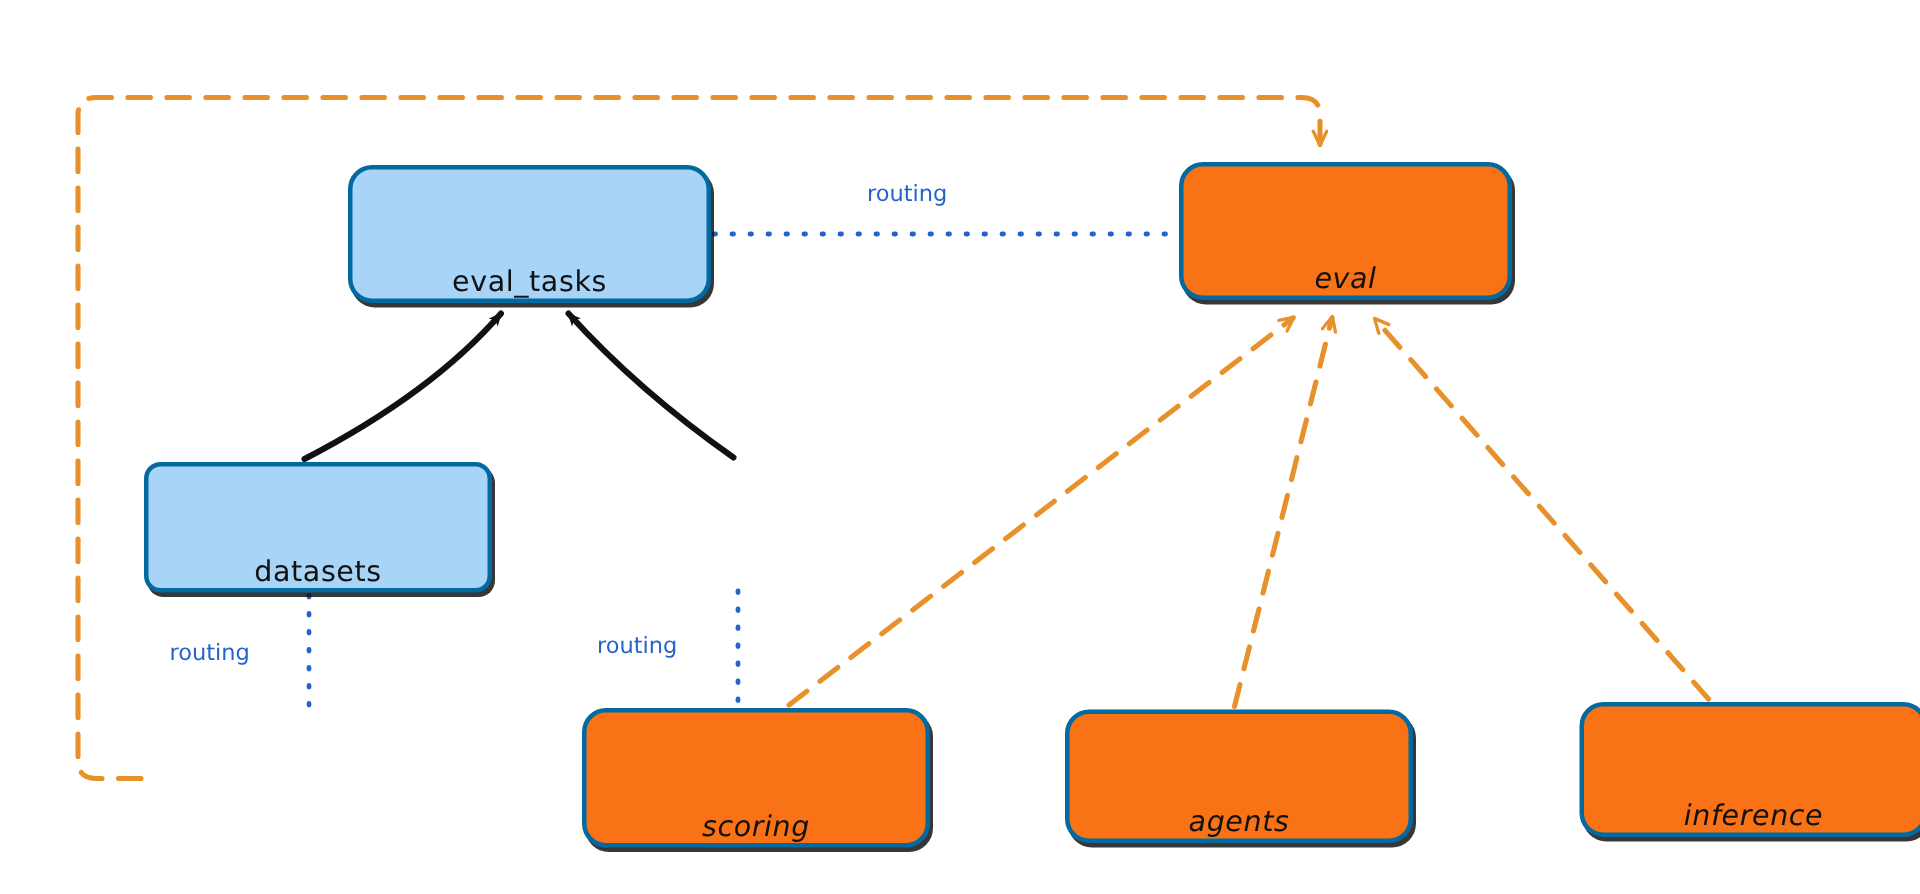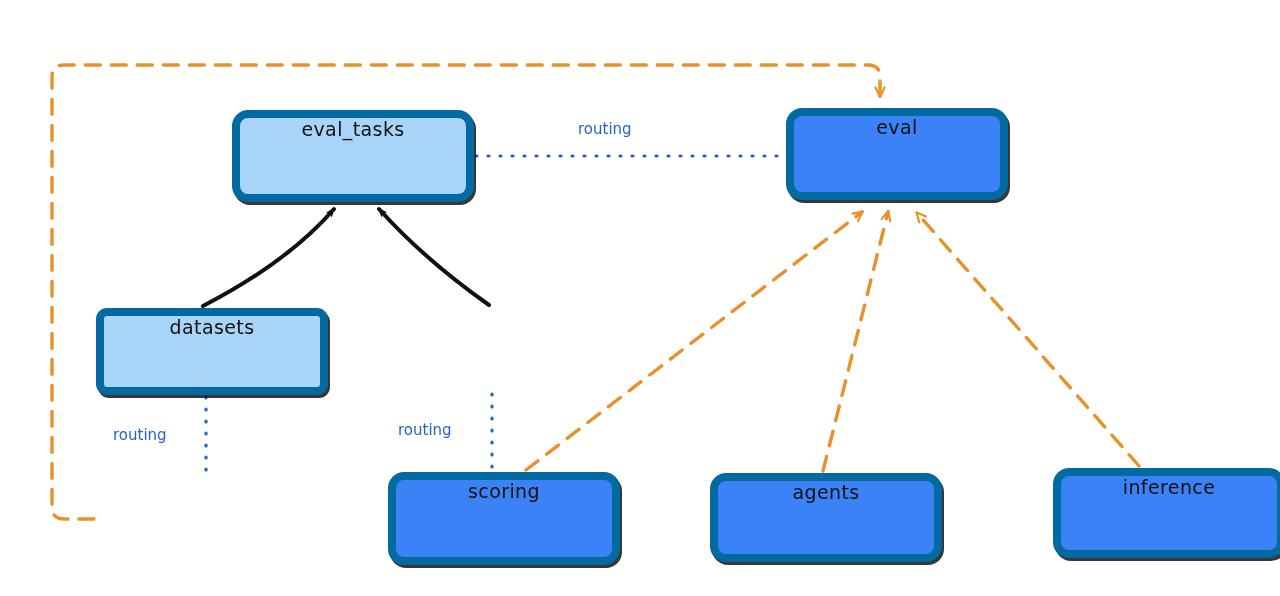--- a/index.html
+++ b/index.html
@@ -19,36 +19,36 @@
     position: absolute;
     left: 0;
     top: 0;
     width: 1280px;
     height: 596px;
     pointer-events: none;
   }
   .node {
     position: absolute;
     box-sizing: border-box;
-    border: 8px solid #0369a1;
+    border: 3px solid #0369a1;
     border-radius: 16px;
     display: flex;
-    align-items: flex-start;
+    align-items: flex-end;
     justify-content: center;
     box-shadow: 2px 3px 0 rgba(20,20,20,0.85);
   }
   .node .label {
     font-family: "DejaVu Sans", sans-serif;
     font-size: 19px;
     color: #111111;
     letter-spacing: 0.4px;
     white-space: nowrap;
   }
   .node.blue { background: #a8d4f7; }
-  .node.green { background: #3b82f6; }
+  .node.green { background: #f97316; font-style: italic; }
   .edge-label {
     position: absolute;
     font-family: "DejaVu Sans", sans-serif;
     font-size: 15px;
     white-space: nowrap;
   }
 </style>
 </head>
 <body>
 

